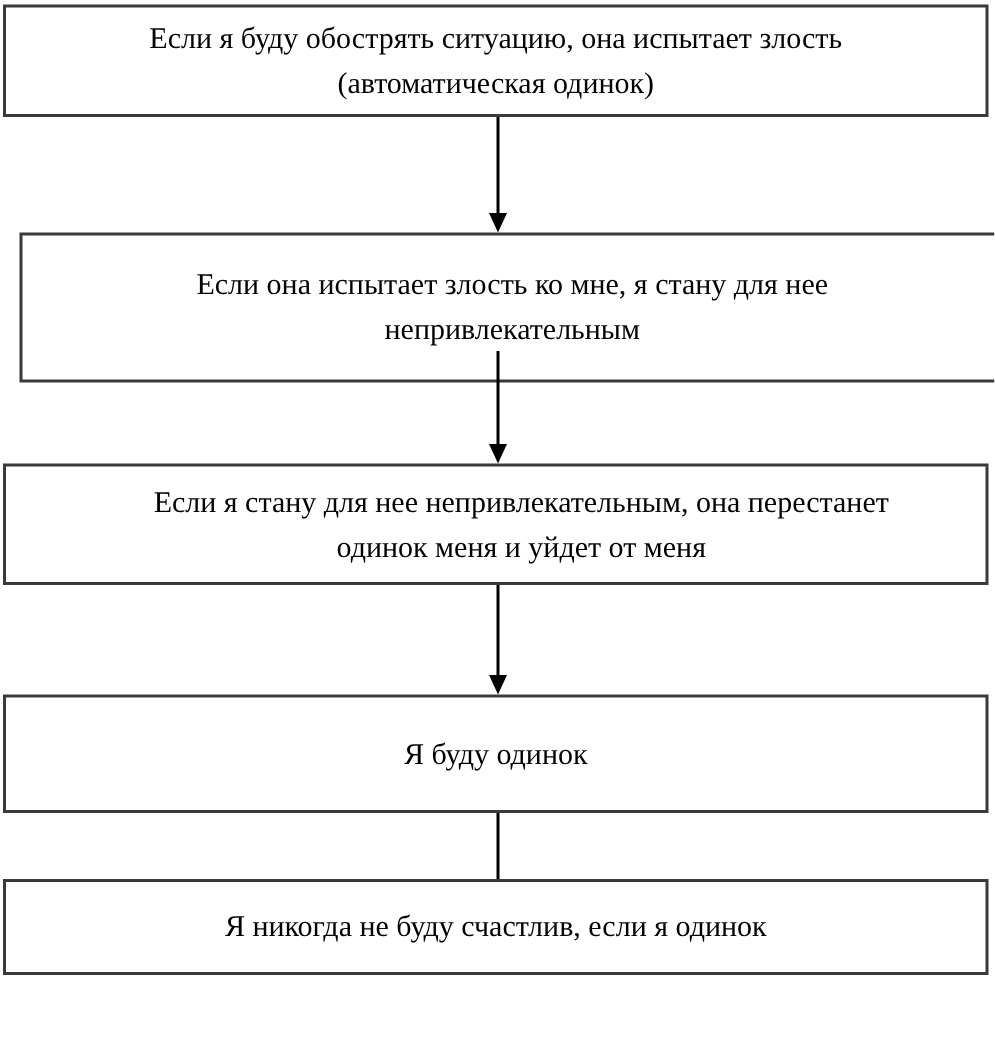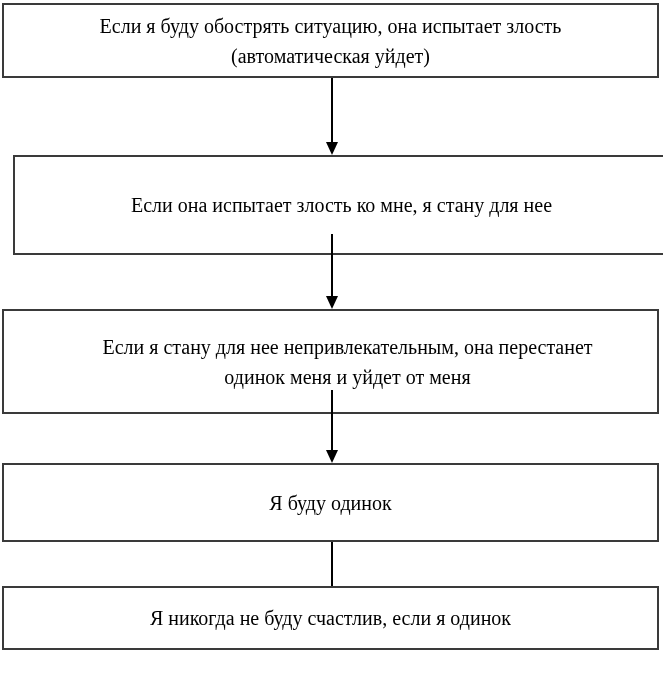--- a/index.html
+++ b/index.html
@@ -26,21 +26,21 @@
     flex-direction: column;
     justify-content: center;
     align-items: center;
     text-align: center;
     color: #000000;
     font-size: 20px;
     line-height: 30px;
   }
   .b1 { top: 3px;   height: 75px; }
   .b2 { top: 155px; height: 100px; margin-left: 11px; }
-  .b3 { top: 309px; height: 105px; padding-left: 34px; }
+  .b3 { top: 309px; height: 81px; padding-left: 34px; }
   .b4 { top: 463px; height: 79px; text-align: right; }
   .b5 { top: 586px; height: 64px; }
 
   .txt { white-space: nowrap; }
 
   .arrow {
     position: absolute;
     left: 325px;
     width: 13px;
   }
@@ -70,30 +70,31 @@
     border-top: 13px solid #000000;
   }
 </style>
 </head>
 <body>
 
 <div class="canvas">
 
   <div class="box b1">
     <div class="txt">Если я буду обострять ситуацию, она испытает злость</div>
-    <div class="txt">(автоматическая уйдет)</div>
+    <div class="txt">(автоматическая одинок)</div>
   </div>
 
   <div class="arrow a1">
     <span class="shaft"></span>
     <span class="head"></span>
   </div>
 
   <div class="box b2">
     <div class="txt">Если она испытает злость ко мне, я стану для нее</div>
+    <div class="txt">непривлекательным</div>
   </div>
 
   <div class="arrow a2">
     <span class="shaft"></span>
     <span class="head"></span>
   </div>
 
   <div class="box b3">
     <div class="txt">Если я стану для нее непривлекательным, она перестанет</div>
     <div class="txt">одинок меня и уйдет от меня</div>

